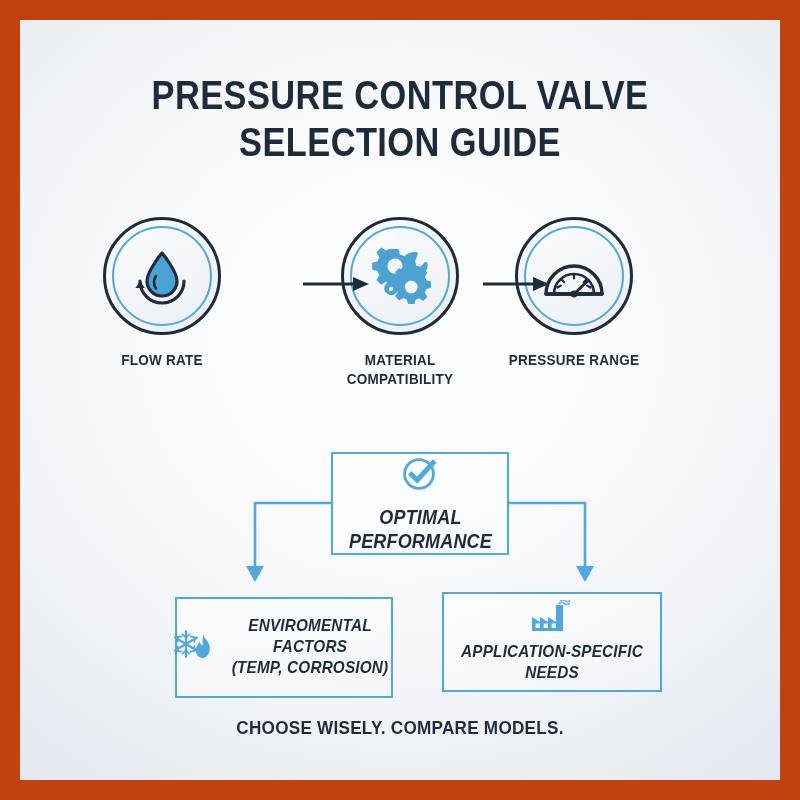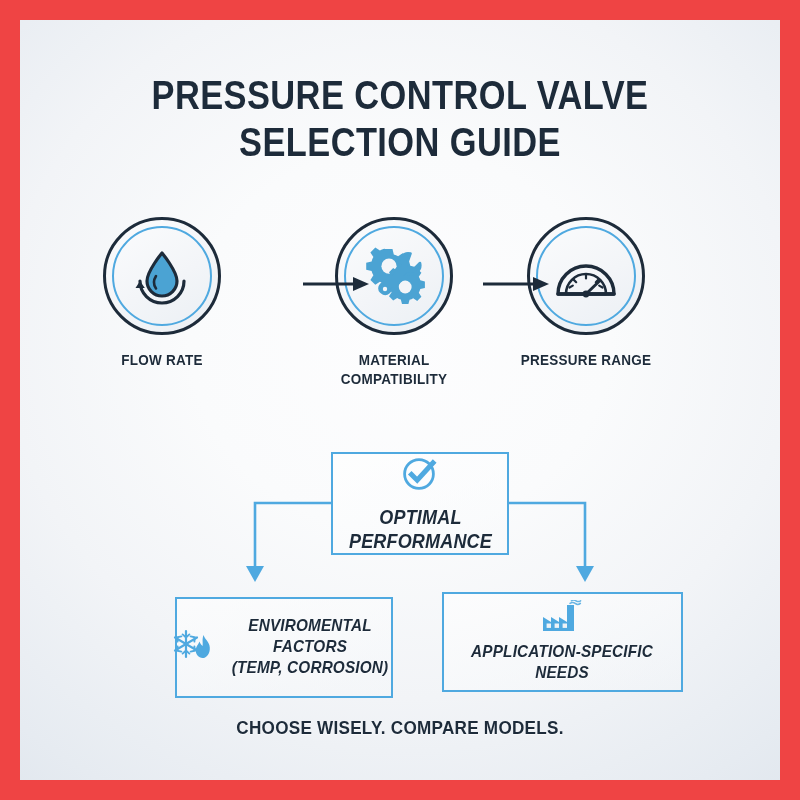--- a/index.html
+++ b/index.html
@@ -3,21 +3,21 @@
 <meta charset="utf-8">
 <style>
   html,body{margin:0;padding:0;}
   body{
     width:800px;height:800px;overflow:hidden;
     font-family:"Liberation Sans",sans-serif;
     background:#3FA0D8;
   }
   #root{
     position:relative;width:800px;height:800px;
-    background:#ef4444;
+    background:#c2410c;
     box-sizing:border-box;
     padding-left:34px;
   }
   .panel{
     position:absolute;left:20px;top:20px;right:20px;bottom:20px;
     width:760px;height:760px;
     background:
       radial-gradient(115% 105% at 50% 42%,
         #fdfdfe 0%, #fafbfc 24%, #f2f4f7 45%,
         #e6ebf1 65%, #dae2ea 82%, #d1dbe4 100%);
@@ -36,22 +36,22 @@
     transform:scaleX(.86);
     transform-origin:50% 50%;
     text-shadow:0 1px 1px rgba(255,255,255,.75);
   }
   .title span{display:block;white-space:nowrap;}
 
   
   .circle-row{position:absolute;left:0;top:197px;width:604px;height:200px;}
   .node{position:absolute;width:180px;text-align:center;}
   .node.n0{left:52px;}
-  .node.n1{left:284px;}
-  .node.n2{left:476px;text-align:center;}
+  .node.n1{left:290px;}
+  .node.n2{left:464px;text-align:center;}
   .disc{
     position:relative;width:118px;height:118px;margin:0 auto;
     border-radius:50%;
     border:3px solid #1d2b3a;
     background:linear-gradient(150deg,#fbfcfd 0%,#f3f5f8 55%,#eaeff4 100%);
     box-sizing:border-box;
   }
   .disc::after{
     content:"";position:absolute;left:6px;top:6px;right:6px;bottom:6px;
     border-radius:50%;border:2px solid #4FA9E0;
@@ -84,21 +84,21 @@
   }
   .box-text span{display:block;white-space:nowrap;}
 
   #box-optimal{left:311px;top:432px;width:178px;height:103px;}
   #box-optimal .icon-wrap{margin-bottom:7px;}
   #box-optimal .box-text{font-size:20px;}
 
   #box-env{left:155px;top:577px;width:218px;height:101px;flex-direction:row;gap:8px;}
   #box-env .box-text{font-size:17px;}
 
-  #box-app{left:422px;top:572px;width:241px;height:100px;}
+  #box-app{left:422px;top:572px;width:220px;height:100px;}
   #box-app .icon-wrap{margin-bottom:4px;}
   #box-app .box-text{font-size:17px;}
 
   
   #connectors{position:absolute;left:0;top:0;width:760px;height:760px;pointer-events:none;}
 
   
   .footer{
     position:absolute;left:0;top:697px;width:760px;text-align:center;
     color:#1d2b3a;font-weight:bold;font-size:19px;letter-spacing:.3px;

